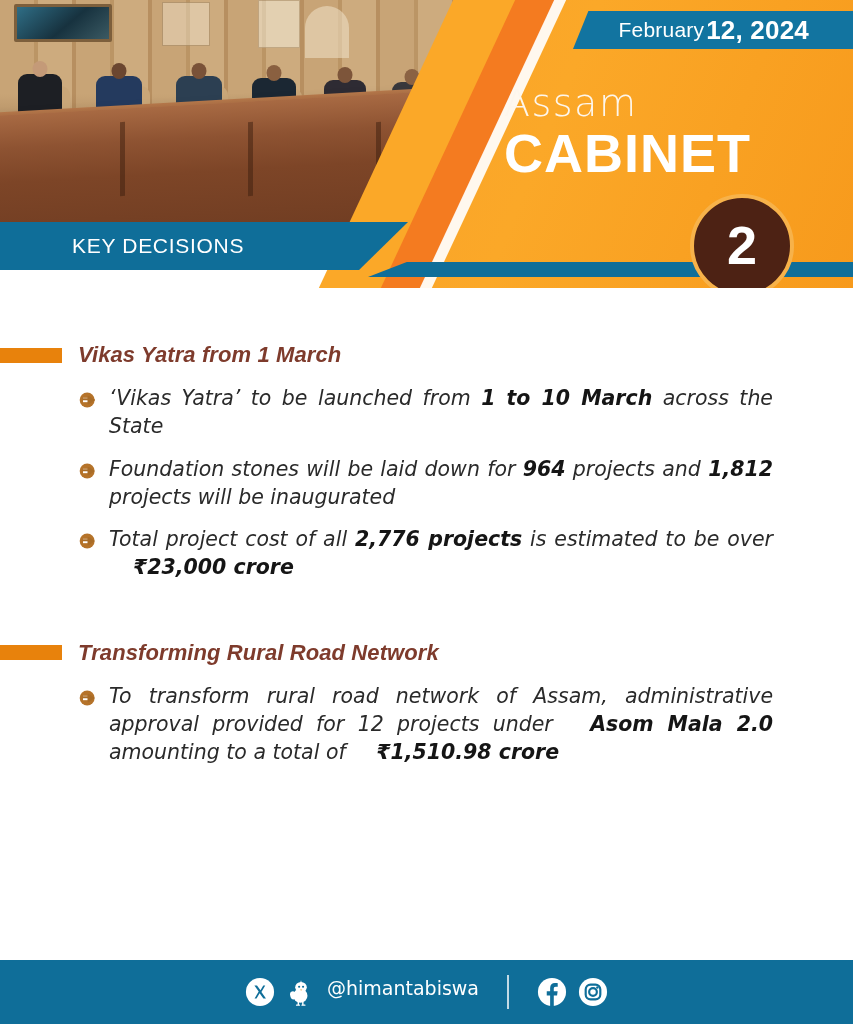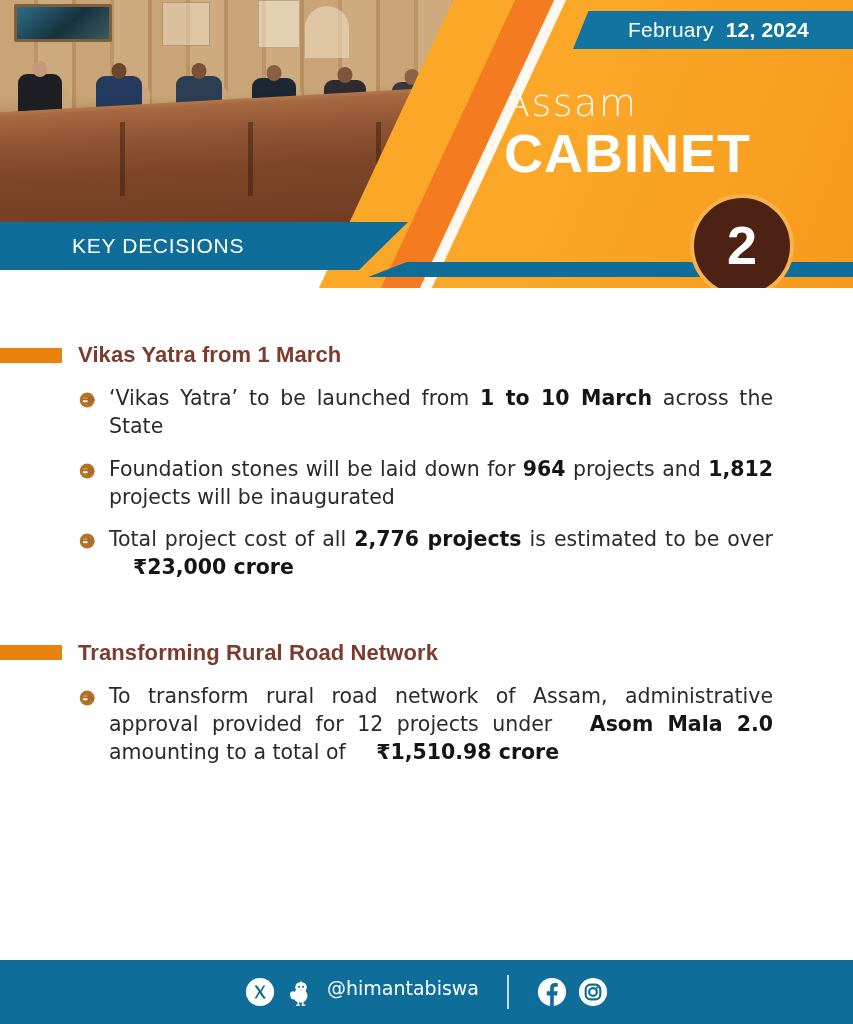--- a/index.html
+++ b/index.html
@@ -152,22 +152,22 @@
     height:38px; min-width:280px;
     background:#1274a0;
     clip-path:polygon(5.5% 0%, 100% 0%, 100% 100%, 0% 100%);
     display:flex; align-items:center; justify-content:flex-end;
     padding:0 44px 0 34px;
   }
   .date-ribbon .d-light{
     color:#ffffff; font-size:21px; font-weight:400; letter-spacing:.2px;
   }
   .date-ribbon .d-bold{
-    color:#ffffff; font-size:21px; font-weight:700; letter-spacing:.2px;
-    margin-left:12px;
+    color:#ffffff; font-size:26px; font-weight:700; letter-spacing:.2px;
+    margin-left:2px;
   }
 
   
   .hero-title{
     position:absolute; left:504px; top:84px; width:340px;
   }
   .t-assam{
     color:#fdf6ec; font-size:38px; font-weight:300; letter-spacing:1.5px;
     line-height:1; font-family:"DejaVu Sans", sans-serif;
   }
@@ -202,21 +202,21 @@
     margin-left:72px;
   }
 
   
   .body-area{
     position:absolute; left:0; top:288px;
     width:853px; height:672px;
     background:#ffffff;
     padding:54px 60px 0 0;
   }
-  .section{ margin-bottom:44px; }
+  .section{ margin-bottom:44px;font-style:italic; }
   .sec-head{
     display:flex; align-items:center; margin-bottom:16px;
   }
   .sec-marker{
     width:62px; height:15px; background:#e8820c; flex:0 0 auto;
   }
   .sec-title{
     color:#7e3b2c; font-size:22px; font-weight:700; letter-spacing:.1px;
     margin-left:16px;
   }

